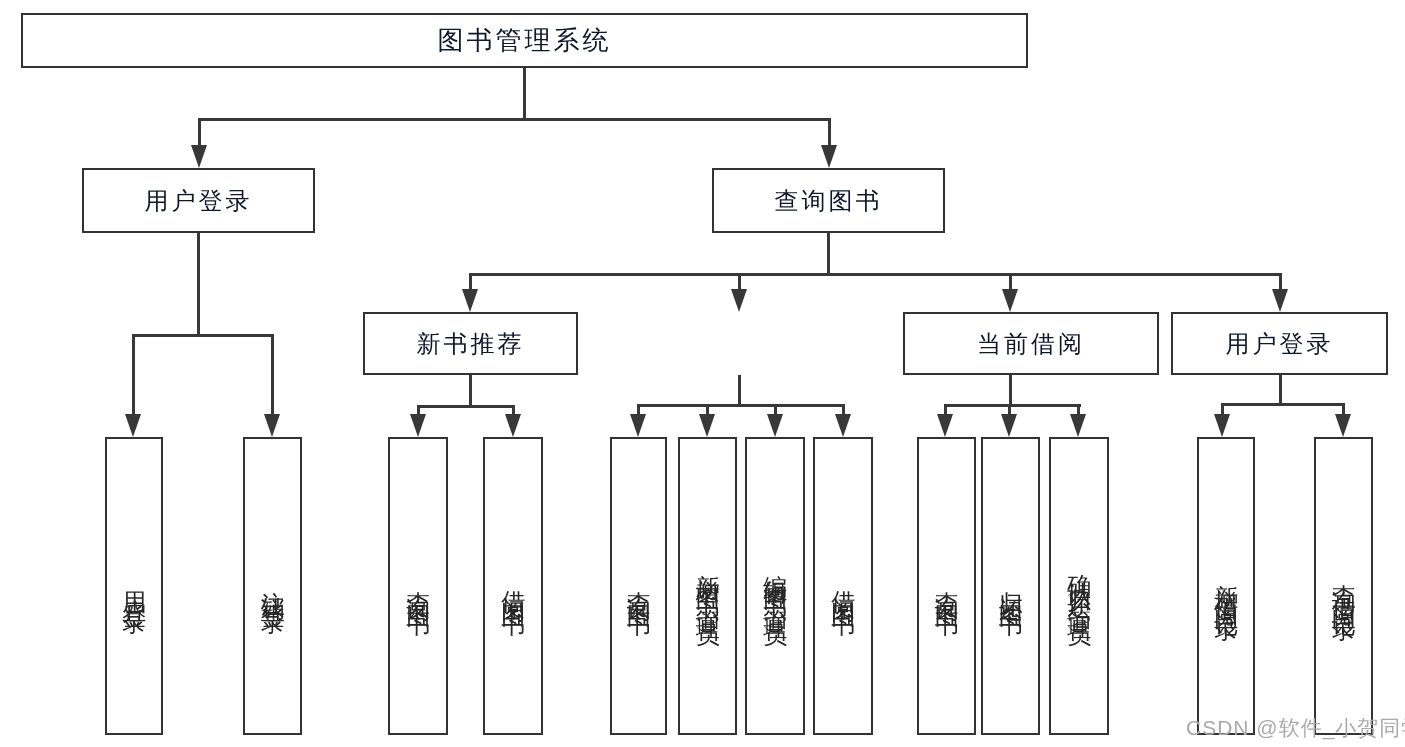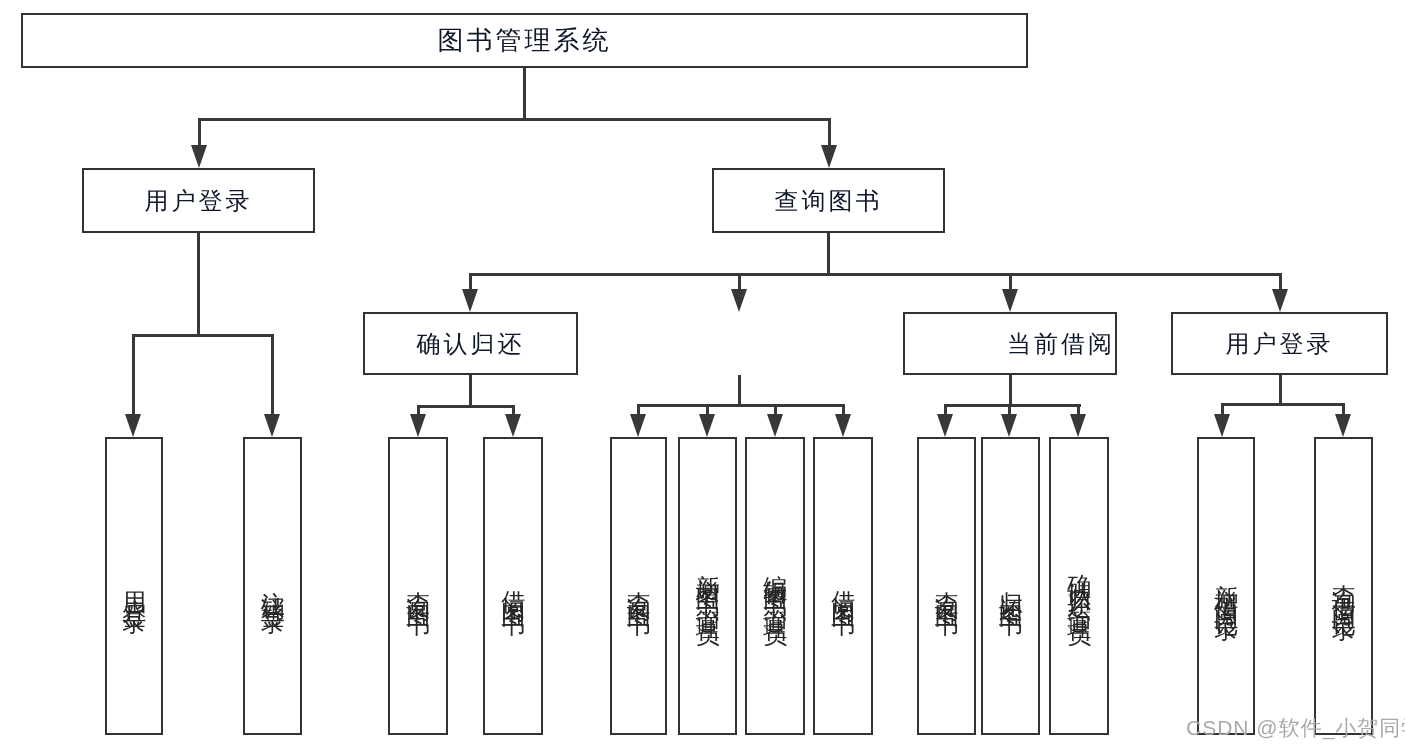--- a/index.html
+++ b/index.html
@@ -47,23 +47,23 @@
   </div>
 
   <div class="node mid-node" style="left:82px;top:168px;width:233px;height:65px;">
     <span>用户登录</span>
   </div>
   <div class="node mid-node" style="left:712px;top:168px;width:233px;height:65px;">
     <span>查询图书</span>
   </div>
 
   <div class="node mid-node" style="left:363px;top:312px;width:215px;height:63px;">
-    <span>确认归还</span>
+    <span>新书推荐</span>
   </div>
-  <div class="node mid-node" style="left:903px;top:312px;width:214px;height:63px;justify-content:flex-end;">
+  <div class="node mid-node" style="left:903px;top:312px;width:256px;height:63px;">
     <span>当前借阅</span>
   </div>
   <div class="node mid-node" style="left:1171px;top:312px;width:217px;height:63px;">
     <span>用户登录</span>
   </div>
 
   <div class="leaf" style="left:105px;width:58px;">
     <span>用户登录</span>
   </div>
   <div class="leaf" style="left:243px;width:59px;">

